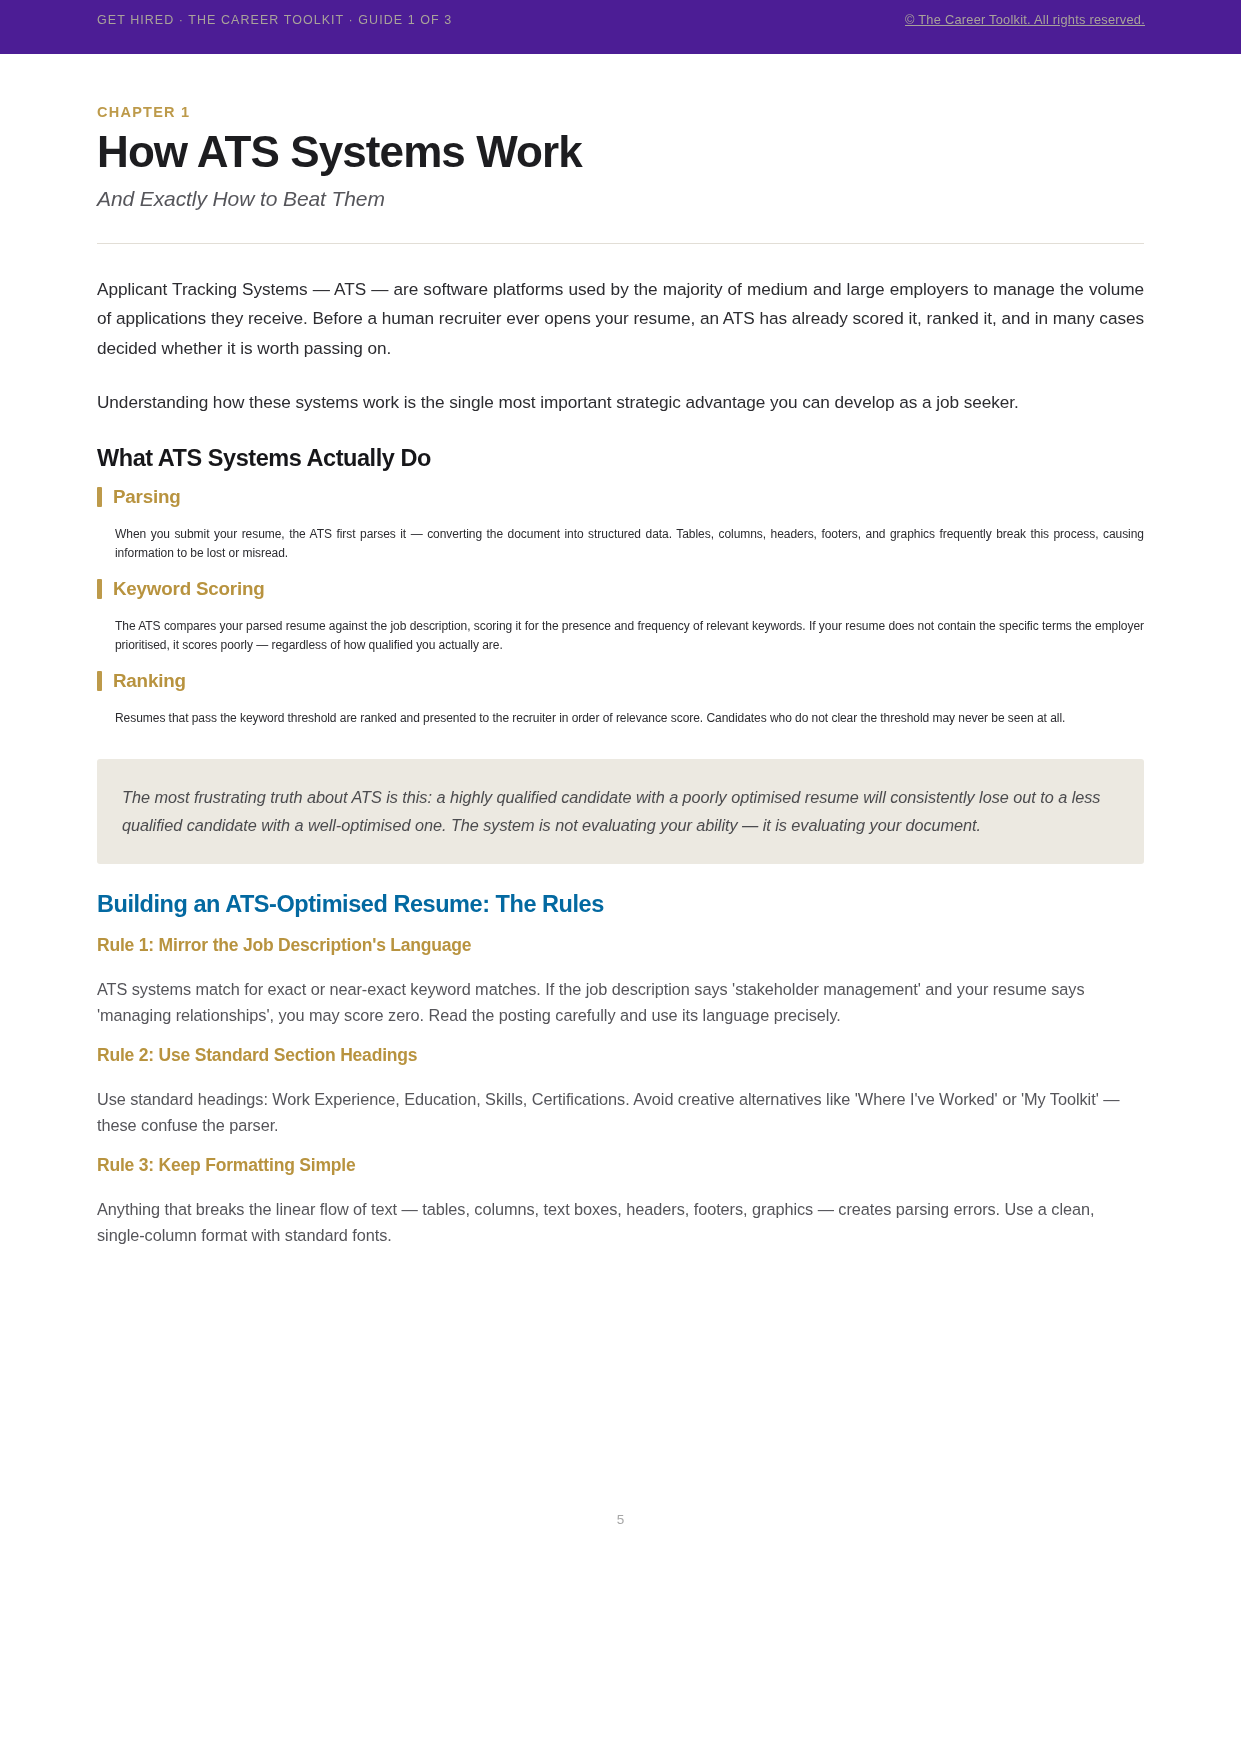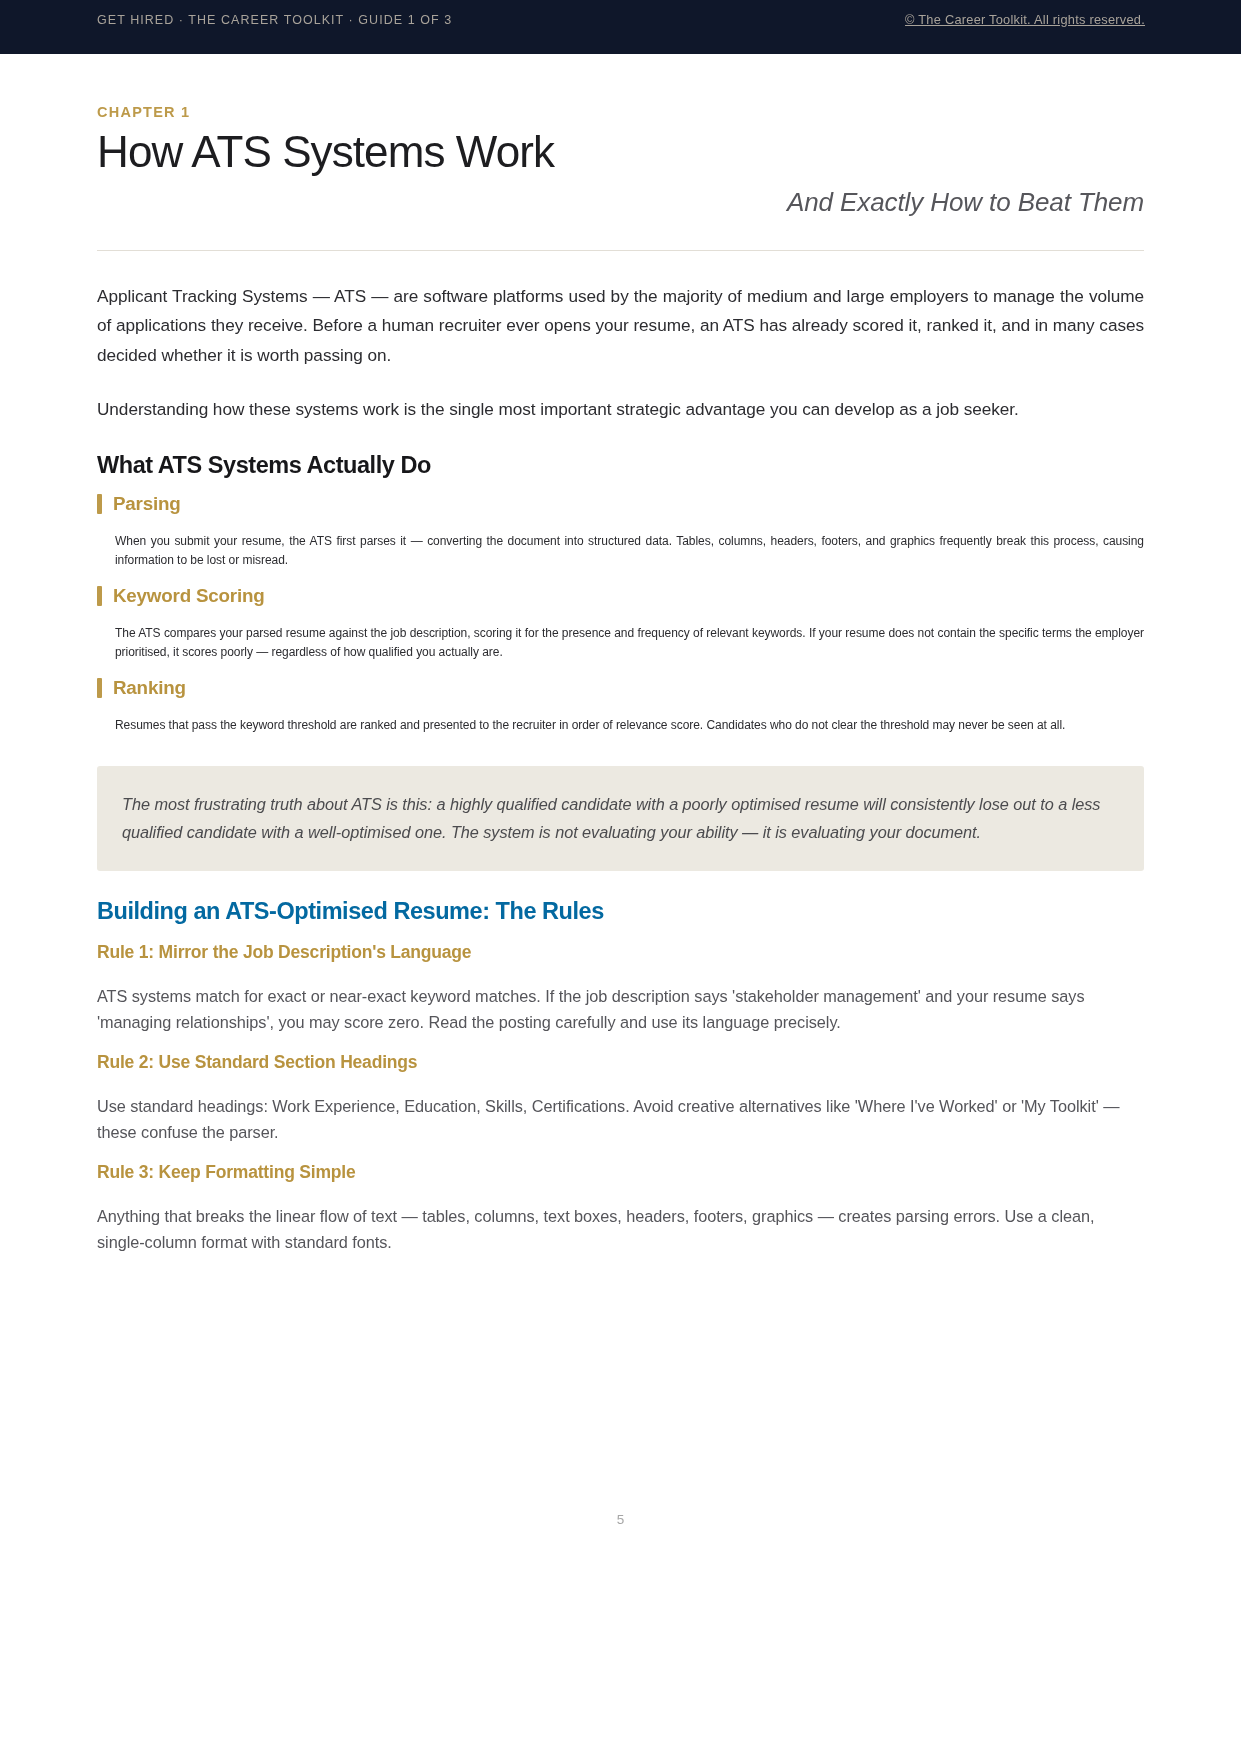--- a/index.html
+++ b/index.html
@@ -6,21 +6,21 @@
   html, body {
     width:1241px;
     background:#ffffff;
     font-family:"Liberation Sans", sans-serif;
   }
   body { width:1241px; min-height:1754px; position:relative; }
 
   
   .running-head {
     height:54px;
-    background:#0f172a;
+    background:#4c1d95;
     display:flex;
     align-items:center;
     justify-content:space-between;
     padding:0 96px 15px 97px;
   }
   .running-head .left,
   .running-head .right {
     font-size:12.5px;
     color:#a9a39a;
     letter-spacing:1.05px;
@@ -37,32 +37,31 @@
     margin-top:50px;
     font-size:14.5px;
     font-weight:bold;
     letter-spacing:1.25px;
     color:#bd9a4a;
     text-transform:uppercase;
   }
   h1.chapter-title {
     margin-top:9px;
     font-size:44px;
-    font-weight:normal;
+    font-weight:bold;
     letter-spacing:-0.9px;
     color:#1d1d20;
     line-height:1.06;
   }
   .chapter-subtitle {
     margin-top:11px;
-    font-size:26px;
+    font-size:21px;
     font-style:italic;
     color:#56565b;
     letter-spacing:-0.1px;
-    text-align:right;
   }
   .rule-line {
     margin-top:32px;
     height:1px;
     background:#e2ded6;
     width:100%;
   }
 
   p.body {
     margin-top:31px;

